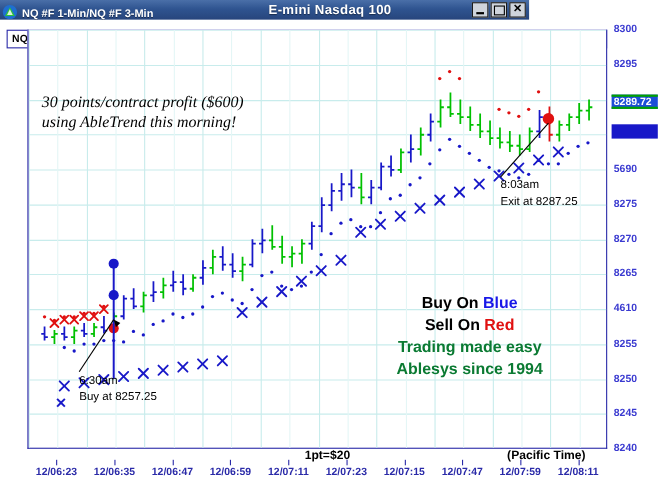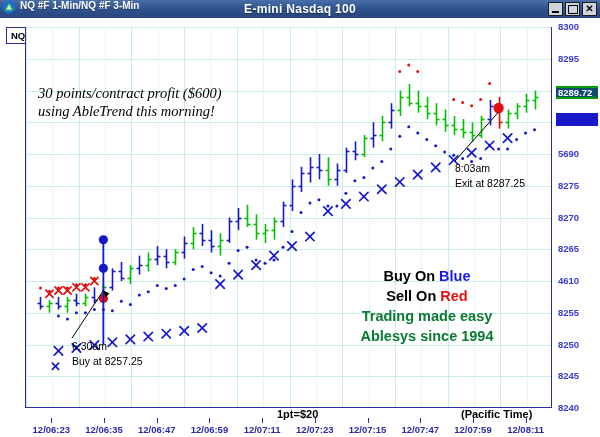--- a/index.html
+++ b/index.html
@@ -2,23 +2,23 @@
 <html><head>
 <meta charset="utf-8">
 <style>
   html,body{margin:0;padding:0;background:#ffffff;}
   body{width:600px;height:437px;overflow:hidden;
        font-family:"Liberation Sans",sans-serif;}
 
   #app{position:relative;width:600px;height:437px;background:#ffffff;}
 
   
-  #titlebar{position:absolute;left:0;top:0;width:600px;height:18px;
+  #titlebar{position:absolute;left:0;top:0;width:481px;height:18px;
     background:linear-gradient(180deg,#4a6fa8 0%,#2f5490 45%,#27457c 100%);
-    display:flex;align-items:flex-start;}
+    display:flex;align-items:flex-end;}
   #tb-icon{width:14px;height:14px;margin-left:2px;position:relative;flex:0 0 auto;}
   #tb-icon svg{display:block;}
   #tb-left{color:#ffffff;font-size:10px;font-weight:bold;margin-left:4px;
     white-space:nowrap;text-shadow:0 1px 0 rgba(0,0,0,.4);}
   #tb-title{position:absolute;left:0;top:0;width:600px;height:18px;
     display:flex;align-items:center;justify-content:center;
     color:#ffffff;font-size:12px;font-weight:bold;letter-spacing:.3px;
     text-shadow:0 1px 1px rgba(0,0,0,.45);pointer-events:none;}
   #tb-btns{position:absolute;right:3px;top:2px;display:flex;gap:2px;}
   .tb-btn{width:13px;height:12px;background:#cfd4dc;border:1px solid #1c1c1c;
@@ -49,21 +49,21 @@
   #gridsvg{position:absolute;left:0;top:0;}
   #datasvg{position:absolute;left:0;top:0;}
 
   
   #yaxis{position:absolute;left:556px;top:9px;width:44px;height:381px;}
   .ylab{position:absolute;left:2px;font-size:9.5px;font-weight:bold;
     color:#3a3ad0;white-space:nowrap;}
   .ytag{position:absolute;left:0px;width:42px;height:13px;
     display:flex;align-items:center;box-sizing:border-box;}
   .ytag span{font-size:9.5px;font-weight:bold;margin-left:2px;white-space:nowrap;}
-  #ytag-ask{background:#0c4a6e;border-top:2px solid #00a000;
+  #ytag-ask{background:#1d4ed8;border-top:2px solid #00a000;
     border-bottom:2px solid #00a000;}
   #ytag-ask span{color:#ffffff;}
   #ytag-bid{background:#1818c8;}
   #ytag-bid span{color:#ffffff;margin-left:48px;}
 
   
   #xaxis{position:absolute;left:25px;top:400px;width:527px;height:24px;text-align:center;}
   #xticks{position:absolute;left:0;top:0;width:527px;height:5px;}
   .xtick{position:absolute;top:0;width:1px;height:5px;background:#2a2aa8;}
   .xlab{position:absolute;top:6px;font-size:9.5px;font-weight:bold;

